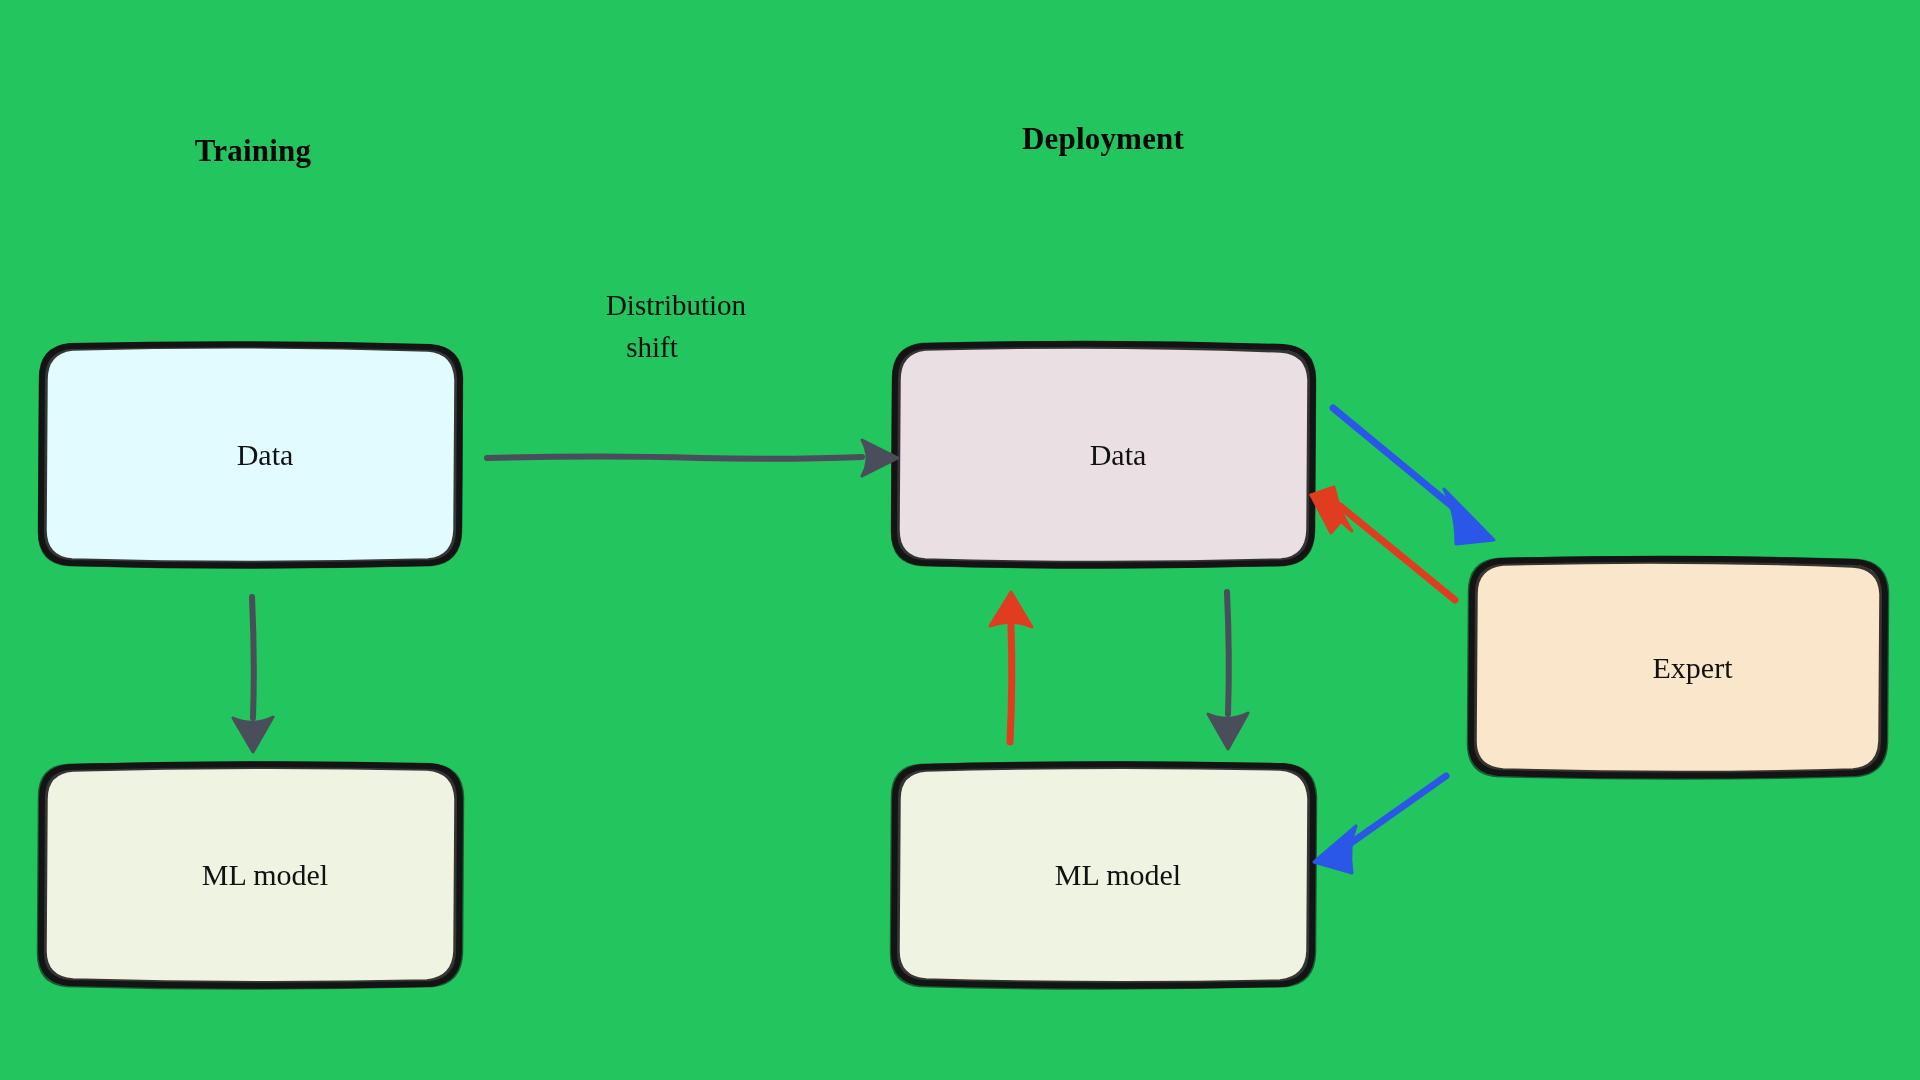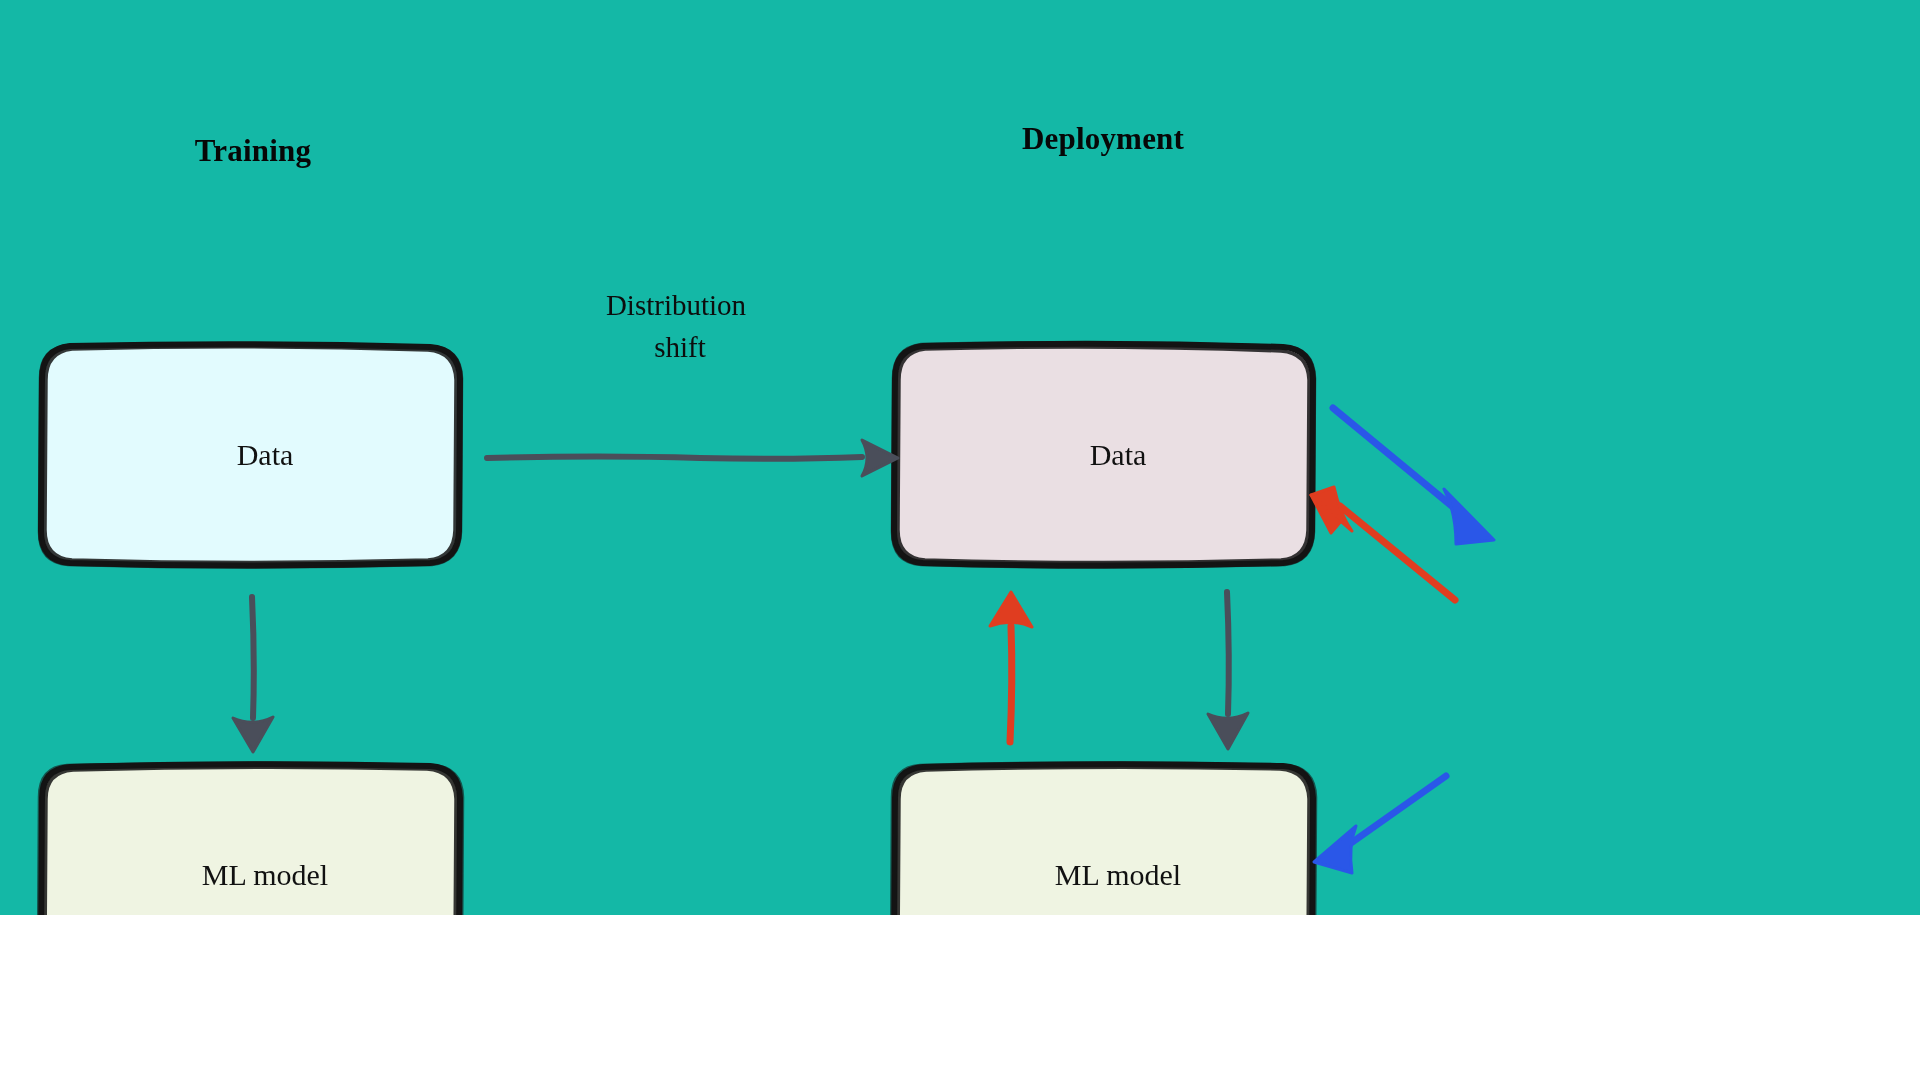--- a/index.html
+++ b/index.html
@@ -8,22 +8,22 @@
     padding: 0;
     background: #ffffff;
   }
   body {
     font-family: "Liberation Serif", "DejaVu Serif", serif;
     color: #111111;
   }
   #canvas {
     position: relative;
     width: 1920px;
-    height: 915px;
-    background: #14b8a6;
+    height: 1080px;
+    background: #22c55e;
     overflow: hidden;
   }
 
   
   .col-header {
     position: absolute;
     font-weight: bold;
     font-size: 31px;
     letter-spacing: 0.2px;
     color: #070707;
@@ -140,23 +140,35 @@
         <g fill="none" stroke="#141414" stroke-linecap="round" stroke-linejoin="round">
           <path d="M36 8 Q 216 3 396 7 Q 425 9 426 39 L 425 193 Q 424 222 396 225 Q 216 229 36 224 Q 7 222 7 193 L 8 39 Q 8 10 36 8 Z" stroke-width="6"></path>
           <path d="M39 11 Q 217 6 393 10 Q 421 12 422 40 L 421 192 Q 420 219 393 222 Q 217 226 39 221 Q 11 219 11 192 L 12 40 Q 12 13 39 11 Z" stroke-width="3.5" opacity="0.85"></path>
           <path d="M33 6 Q 215 1 399 6 Q 428 8 429 38 L 428 194 Q 427 224 399 227 Q 214 232 33 227 Q 4 225 4 194 L 5 38 Q 5 8 33 6 Z" stroke-width="2.5" opacity="0.6"></path>
         </g>
       </svg>
     </span>
     <span class="node-label">ML model</span>
   </div>
 
+  <div class="node" style="left:1470px; top:560px; width:415px; height:215px; background:#fae6ca;">
+    <span class="sketch">
+      <svg width="427" height="227" viewBox="0 0 427 227" aria-hidden="true">
+        <g fill="none" stroke="#141414" stroke-linecap="round" stroke-linejoin="round">
+          <path d="M36 7 Q 213 2 391 8 Q 420 10 421 39 L 420 188 Q 419 217 391 219 Q 213 224 36 219 Q 7 217 7 188 L 8 39 Q 8 10 36 7 Z" stroke-width="6"></path>
+          <path d="M39 10 Q 214 5 389 12 Q 416 14 417 40 L 416 187 Q 415 214 389 216 Q 214 221 39 216 Q 11 214 11 187 L 12 40 Q 12 13 39 10 Z" stroke-width="3.5" opacity="0.85"></path>
+          <path d="M33 5 Q 212 1 393 6 Q 423 8 424 38 L 423 189 Q 422 219 393 222 Q 212 227 33 222 Q 4 220 4 189 L 5 38 Q 5 8 33 5 Z" stroke-width="2.5" opacity="0.6"></path>
+        </g>
+      </svg>
+    </span>
+    <span class="node-label">Expert</span>
+  </div>
 
   <div class="free-text" style="left:676px; top:288px;">Distribution</div>
-  <div class="free-text" style="left:680px; top:330px;">shift</div>
+  <div class="free-text" style="left:652px; top:330px;">shift</div>
 
   <svg id="arrow-layer" viewBox="0 0 1920 1080" aria-hidden="true">
 
     <g>
       <path d="M487 458 Q 600 455 700 458 Q 790 460 862 457" fill="none" stroke="#4a4e5a" stroke-width="6" stroke-linecap="round"></path>
       <path d="M862 440 L 898 458 L 862 476 Q 872 458 862 440 Z" fill="#4a4e5a" stroke="#4a4e5a" stroke-width="3" stroke-linejoin="round"></path>
     </g>
 
     <g>
       <path d="M252 597 Q 255 660 253 718" fill="none" stroke="#4a4e5a" stroke-width="6" stroke-linecap="round"></path>

